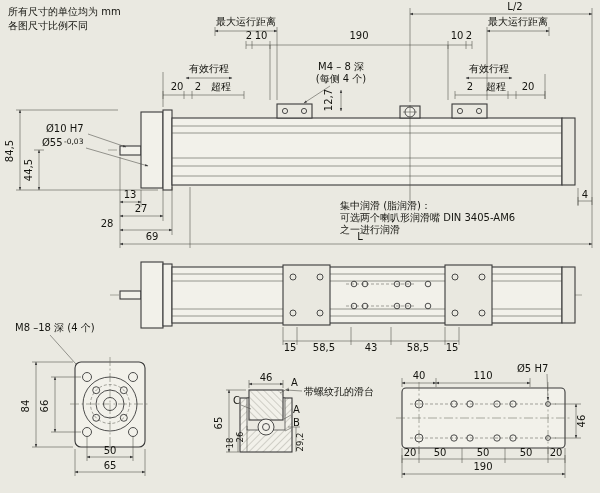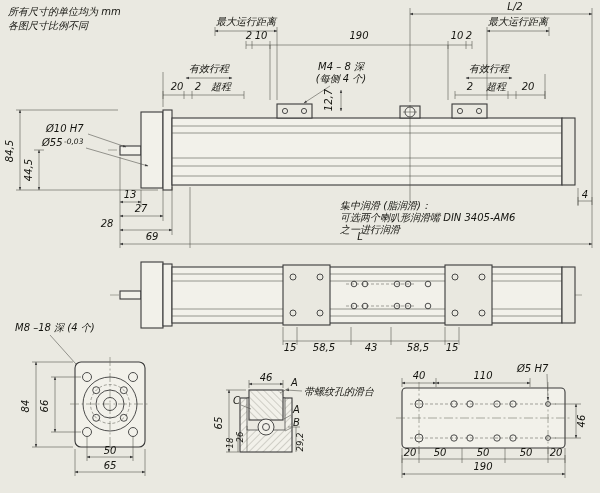--- a/index.html
+++ b/index.html
@@ -1,17 +1,17 @@
 <!DOCTYPE html>
 <html><head>
 <meta charset="utf-8">
 <style>
   html,body{margin:0;padding:0;background:#eae9e1;}
   .stage{width:600px;height:493px;position:relative;background:#eae9e1;overflow:hidden;
-         font-family:"DejaVu Sans","Liberation Sans",sans-serif;font-style:italic;}
+         font-family:"DejaVu Sans","Liberation Sans",sans-serif;}
   svg{display:block;}
   svg text{font-family:"DejaVu Sans","Liberation Sans",sans-serif;font-size:10px;fill:#14140f;}
   svg text.sm{font-size:8.5px;}
   svg text.xs{font-size:7.5px;}
   .o{fill:#f2f1ea;stroke:#3a3a3a;stroke-width:1.1;}
   .ow{fill:#e9e8e0;stroke:#3a3a3a;stroke-width:1.1;}
   .t{fill:none;stroke:#4a4a44;stroke-width:0.55;}
   .cl{fill:none;stroke:#6a6a62;stroke-width:0.55;stroke-dasharray:9 2.5 2 2.5;}
   .dsh{fill:none;stroke:#6a6a62;stroke-width:0.6;stroke-dasharray:3 2;}
   .hole{fill:#f2f1ea;stroke:#3a3a3a;stroke-width:0.9;}

